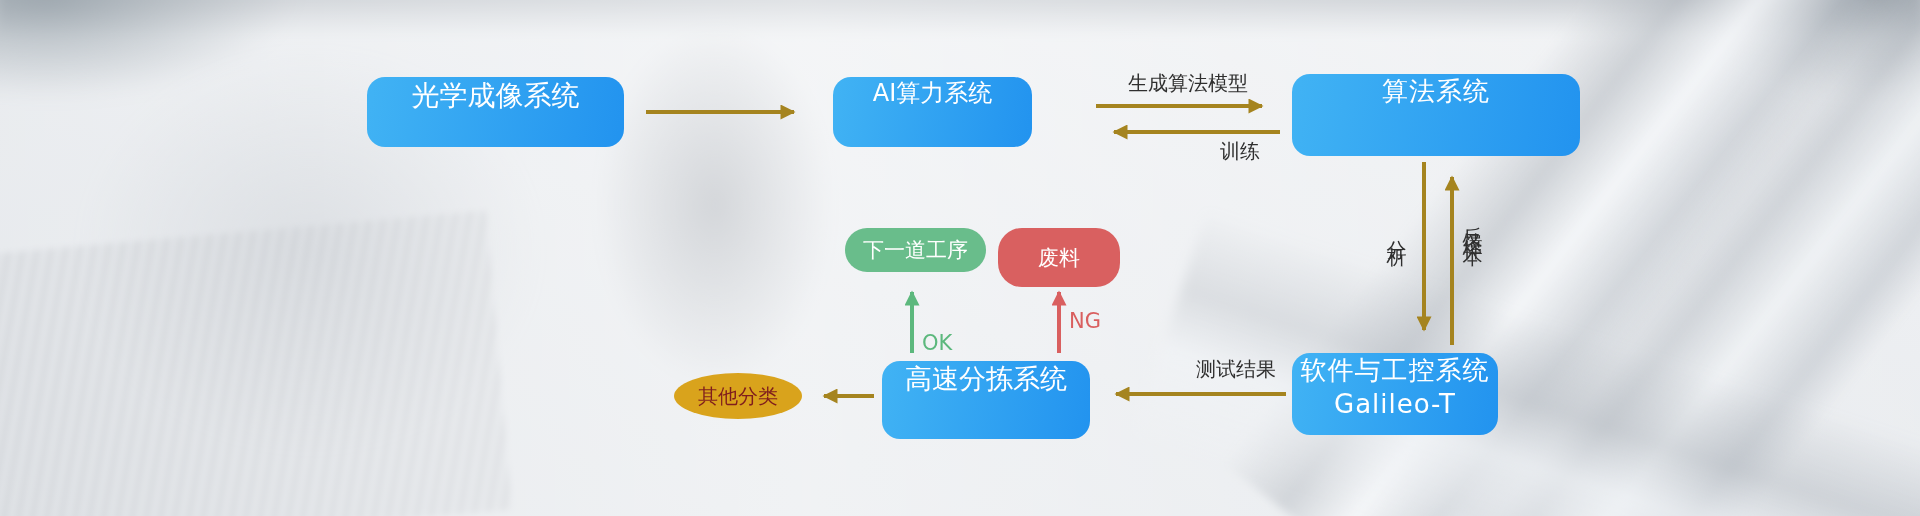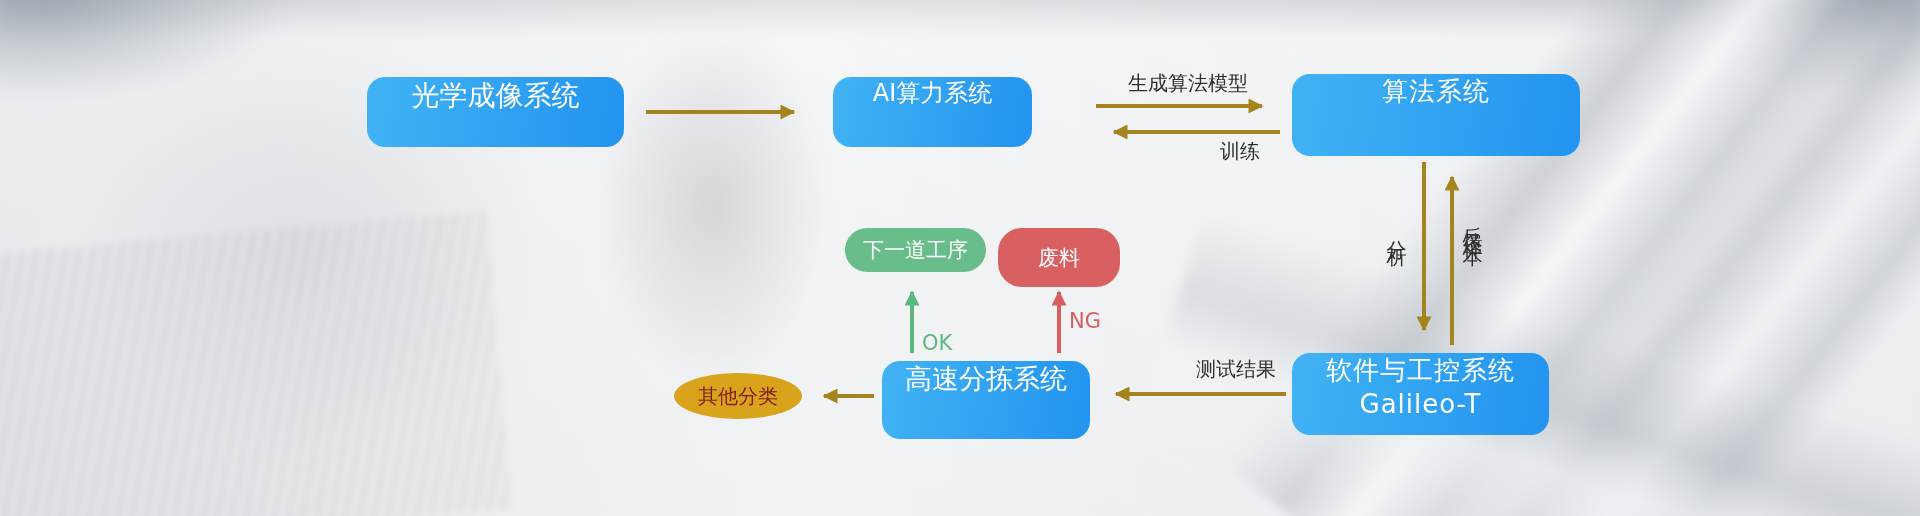--- a/index.html
+++ b/index.html
@@ -53,21 +53,21 @@
 
   
   .node {
     position:absolute; display:flex; flex-direction:column; align-items:center; justify-content:flex-start;
     color:#fff; text-align:center; border-radius:18px;
   }
   .node.blue { background:linear-gradient(100deg,var(--node-blue-start,#41b3f4),var(--node-blue-end,#2293ef)); }
   #node-optical   { left:367px;  top:77px;  width:257px; height:70px; font-size:28px; }
   #node-ai        { left:833px;  top:77px;  width:199px; height:70px; font-size:24px; }
   #node-algorithm { left:1292px; top:74px;  width:288px; height:82px; font-size:26px; line-height:1.32; letter-spacing:1px; }
-  #node-software  { left:1292px; top:353px; width:257px; height:82px; font-size:26px; line-height:1.32; letter-spacing:1px; }
+  #node-software  { left:1292px; top:353px; width:206px; height:82px; font-size:26px; line-height:1.32; letter-spacing:1px; }
   #node-sorting   { left:882px;  top:361px; width:208px; height:78px; font-size:27px; }
 
   .pill {
     position:absolute; display:flex; align-items:center; justify-content:center;
     color:#fff; border-radius:24px; font-size:21px;
   }
   #pill-next  { left:845px; top:228px; width:141px; height:44px; background:var(--pill-green,#69bd8b); }
   #pill-waste { left:998px; top:228px; width:122px; height:59px; background:var(--pill-red,#d96060); }
 
   .ellipse {

